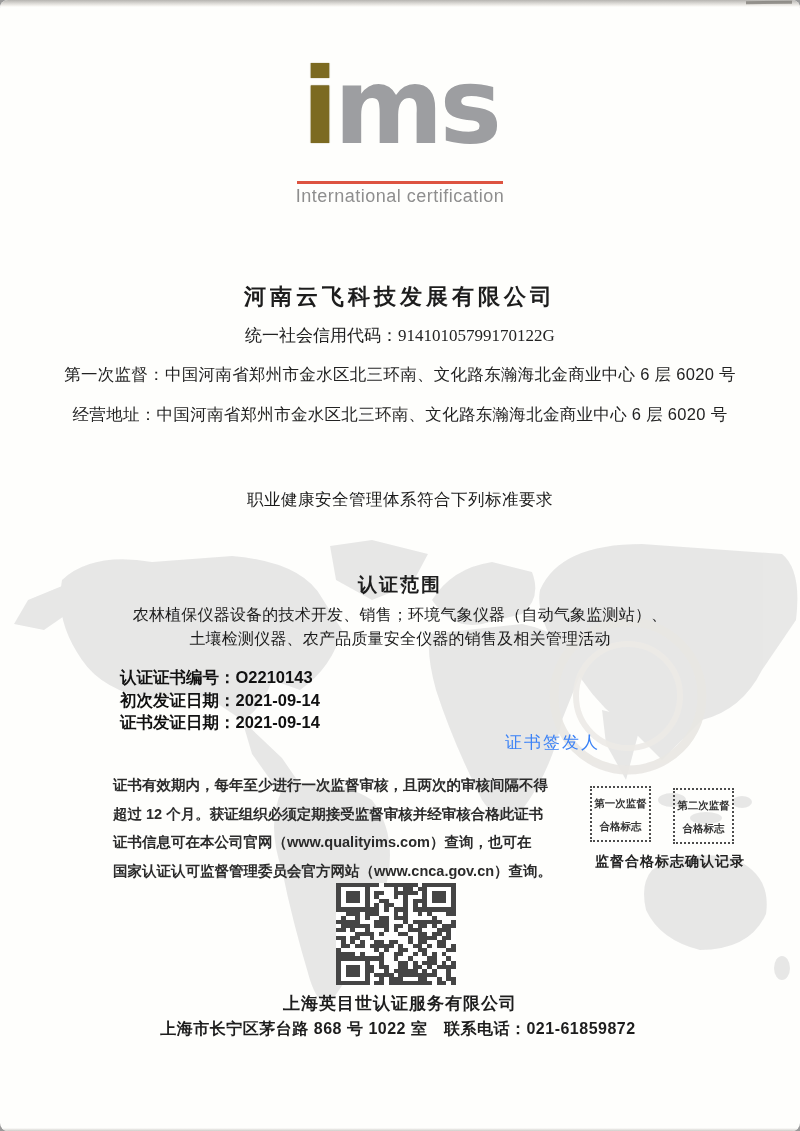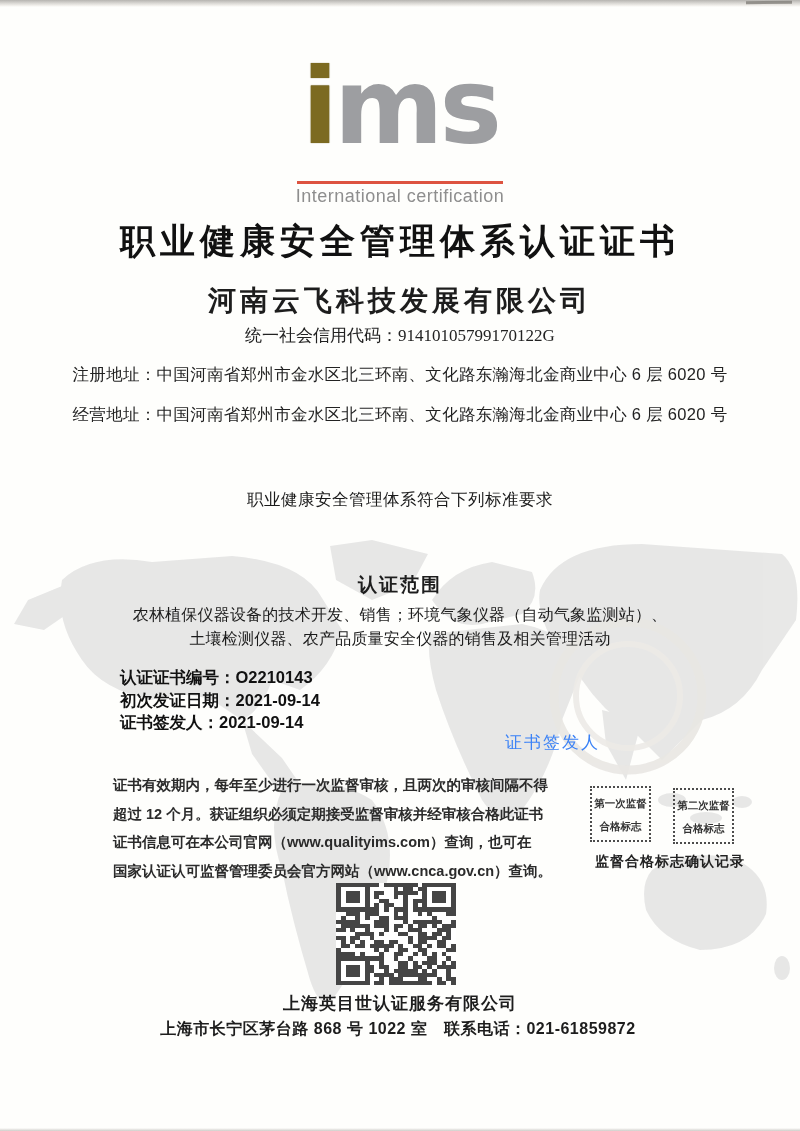--- a/index.html
+++ b/index.html
@@ -1,19 +1,19 @@
 <!DOCTYPE html>
 <html><head>
 <meta charset="utf-8">
 <style>
   html,body{margin:0;padding:0;background:#9a9a9a;}
   .page{
     position:relative;width:800px;height:1131px;margin:0 auto;
     background:#fefefc;overflow:hidden;
-    font-family:"Liberation Sans",sans-serif;color:#1d1d1d;
+    font-family:"Liberation Sans",sans-serif;color:#1d1d1d;border-radius:8px;
   }
   
   .scan-edge-top{position:absolute;left:0;top:0;width:800px;height:7px;
     background:linear-gradient(to bottom,#b6b4b0 0%,#d9d7d3 45%,#f2f0ec 80%,#fefefc 100%);}
   .scan-mark-tr{position:absolute;right:8px;top:1px;width:46px;height:3px;background:#77756f;opacity:.7;transform:rotate(-.4deg);}
   .scan-edge-bottom{position:absolute;left:0;bottom:0;width:800px;height:3px;background:linear-gradient(to top,#cfcdc9,#fefefc);}
 
   
   .map{position:absolute;left:0;top:538px;width:800px;height:480px;pointer-events:none;}
 
@@ -22,21 +22,21 @@
     font-family:"DejaVu Sans",sans-serif;font-weight:800;font-size:105px;line-height:.95;letter-spacing:-4px;}
   .logo-i{color:#7c6a21;text-shadow:0 0 1px #5d4f15;}
   .logo-ms{color:#9d9ea1;}
   .logo-rule{position:absolute;left:297px;top:181px;width:206px;height:3px;background:#dd5340;}
   .logo-tagline{position:absolute;left:0;top:186px;width:800px;text-align:center;
     font-size:18px;color:#8e8e8e;letter-spacing:.5px;}
 
   .title{position:absolute;left:0;top:218px;width:800px;margin:0;text-align:center;
     font-size:35px;font-weight:700;letter-spacing:5px;color:#111;}
   .company{position:absolute;left:0;top:282px;width:800px;text-align:center;
-    font-size:28px;font-weight:700;letter-spacing:4px;}
+    font-size:22px;font-weight:700;letter-spacing:4px;}
   .credit{position:absolute;left:0;top:324px;width:800px;text-align:center;
     font-family:"Liberation Serif",serif;font-size:17px;color:#222;}
   .addr{position:absolute;left:0;width:800px;text-align:center;font-size:16.5px;color:#222;letter-spacing:.3px;}
   .addr-reg{top:364px;}
   .addr-bus{top:404px;}
 
   .statement{position:absolute;left:0;top:489px;width:800px;text-align:center;
     font-size:16.5px;letter-spacing:.5px;color:#1a1a1a;}
   .std-code{position:absolute;left:0;top:520px;width:800px;text-align:center;
     font-family:"DejaVu Sans",sans-serif;font-size:28px;font-weight:500;letter-spacing:-.5px;color:#161616;}
@@ -109,40 +109,39 @@
     <g fill="none" opacity="0.9">
       <circle cx="628" cy="158" r="74" stroke="#e9e7e3" stroke-width="9"></circle>
       <circle cx="628" cy="158" r="52" stroke="#edebe7" stroke-width="6"></circle>
     </g>
   </svg>
 
   <div class="logo"><span class="logo-i">i</span><span class="logo-ms">ms</span></div>
   <div class="logo-rule"></div>
   <div class="logo-tagline">International certification</div>
 
-  <h1 class="title">职业健康安全管理体系认证证书</h1>
 
   <div class="company">河南云飞科技发展有限公司</div>
 
   <div class="credit"><span>统一社会信用代码：</span><span>91410105799170122G</span></div>
 
-  <div class="addr addr-reg"><span>注册地址：</span><span>中国河南省郑州市金水区北三环南、文化路东瀚海北金商业中心 6 层 6020 号</span></div>
+  <div class="addr addr-reg"><span>第一次监督：</span><span>中国河南省郑州市金水区北三环南、文化路东瀚海北金商业中心 6 层 6020 号</span></div>
 
   <div class="addr addr-bus"><span>经营地址：</span><span>中国河南省郑州市金水区北三环南、文化路东瀚海北金商业中心 6 层 6020 号</span></div>
 
   <div class="statement">职业健康安全管理体系符合下列标准要求</div>
 
   <div class="scope-title">认证范围</div>
   <div class="scope-line scope-1">农林植保仪器设备的技术开发、销售；环境气象仪器（自动气象监测站）、</div>
   <div class="scope-line scope-2">土壤检测仪器、农产品质量安全仪器的销售及相关管理活动</div>
 
   <div class="fields">
     <div><span>认证证书编号：</span><span>O2210143</span></div>
     <div><span>初次发证日期：</span><span>2021-09-14</span></div>
-    <div><span>证书签发人：</span><span>2021-09-14</span></div>
+    <div><span>证书发证日期：</span><span>2021-09-14</span></div>
   </div>
 
   <div class="signer">证书签发人</div>
 
   <div class="notice">
     <div>证书有效期内，每年至少进行一次监督审核，且两次的审核间隔不得</div>
     <div>超过 12 个月。获证组织必须定期接受监督审核并经审核合格此证书</div>
     <div>证书信息可在本公司官网（www.qualityims.com）查询，也可在</div>
     <div>国家认证认可监督管理委员会官方网站（www.cnca.gov.cn）查询。</div>
   </div>

